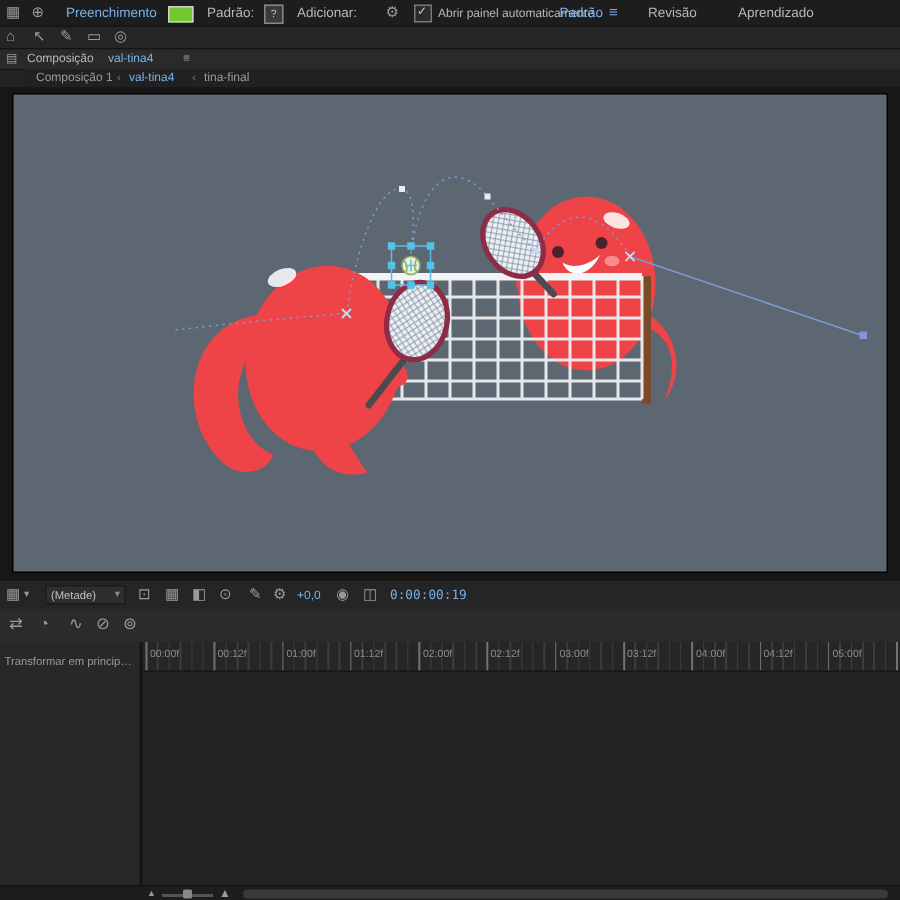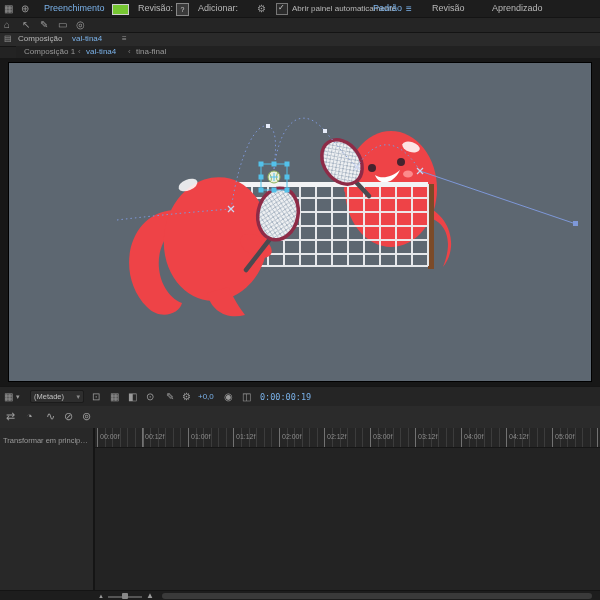--- a/index.html
+++ b/index.html
@@ -19,21 +19,21 @@
 </head>
 <body>
 
 <div id="app">
 
   <div class="abs" style="left:0;top:0;width:600px;height:17px;background:#1d1d1d;border-bottom:1px solid #141414;">
     <span class="icon" style="left:4px;top:4px;">▦</span>
     <span class="icon" style="left:21px;top:4px;">⊕</span>
     <span class="lbl blue" style="left:44px;top:4px;">Preenchimento</span>
     <span class="abs" style="left:112px;top:4px;width:15px;height:9px;background:#76c632;border:1px solid #cfcfcf;"></span>
-    <span class="lbl" style="left:138px;top:4px;">Revisão:</span>
+    <span class="lbl" style="left:138px;top:4px;">Padrão:</span>
     <span class="abs" style="left:176px;top:3px;width:11px;height:11px;background:#3a3a3a;border:1px solid #888;
           color:#ccc;font-size:7px;text-align:center;line-height:11px;">?</span>
     <span class="lbl" style="left:194px;top:4px;margin-top:44px;">px</span>
     <span class="lbl" style="left:198px;top:4px;">Adicionar:</span>
     <span class="icon" style="left:257px;top:4px;">⚙</span>
     <span class="abs" style="left:276px;top:3px;width:10px;height:10px;background:#2b2b2b;border:1px solid #777;">
       <span class="abs" style="left:1px;top:-1px;color:#ccc;font-size:8px;">✓</span>
     </span>
     <span class="lbl" style="left:292px;top:5px;font-size:8px;">Abrir painel automaticamente</span>
     <span class="lbl blue" style="left:373px;top:4px;">Padrão</span>

